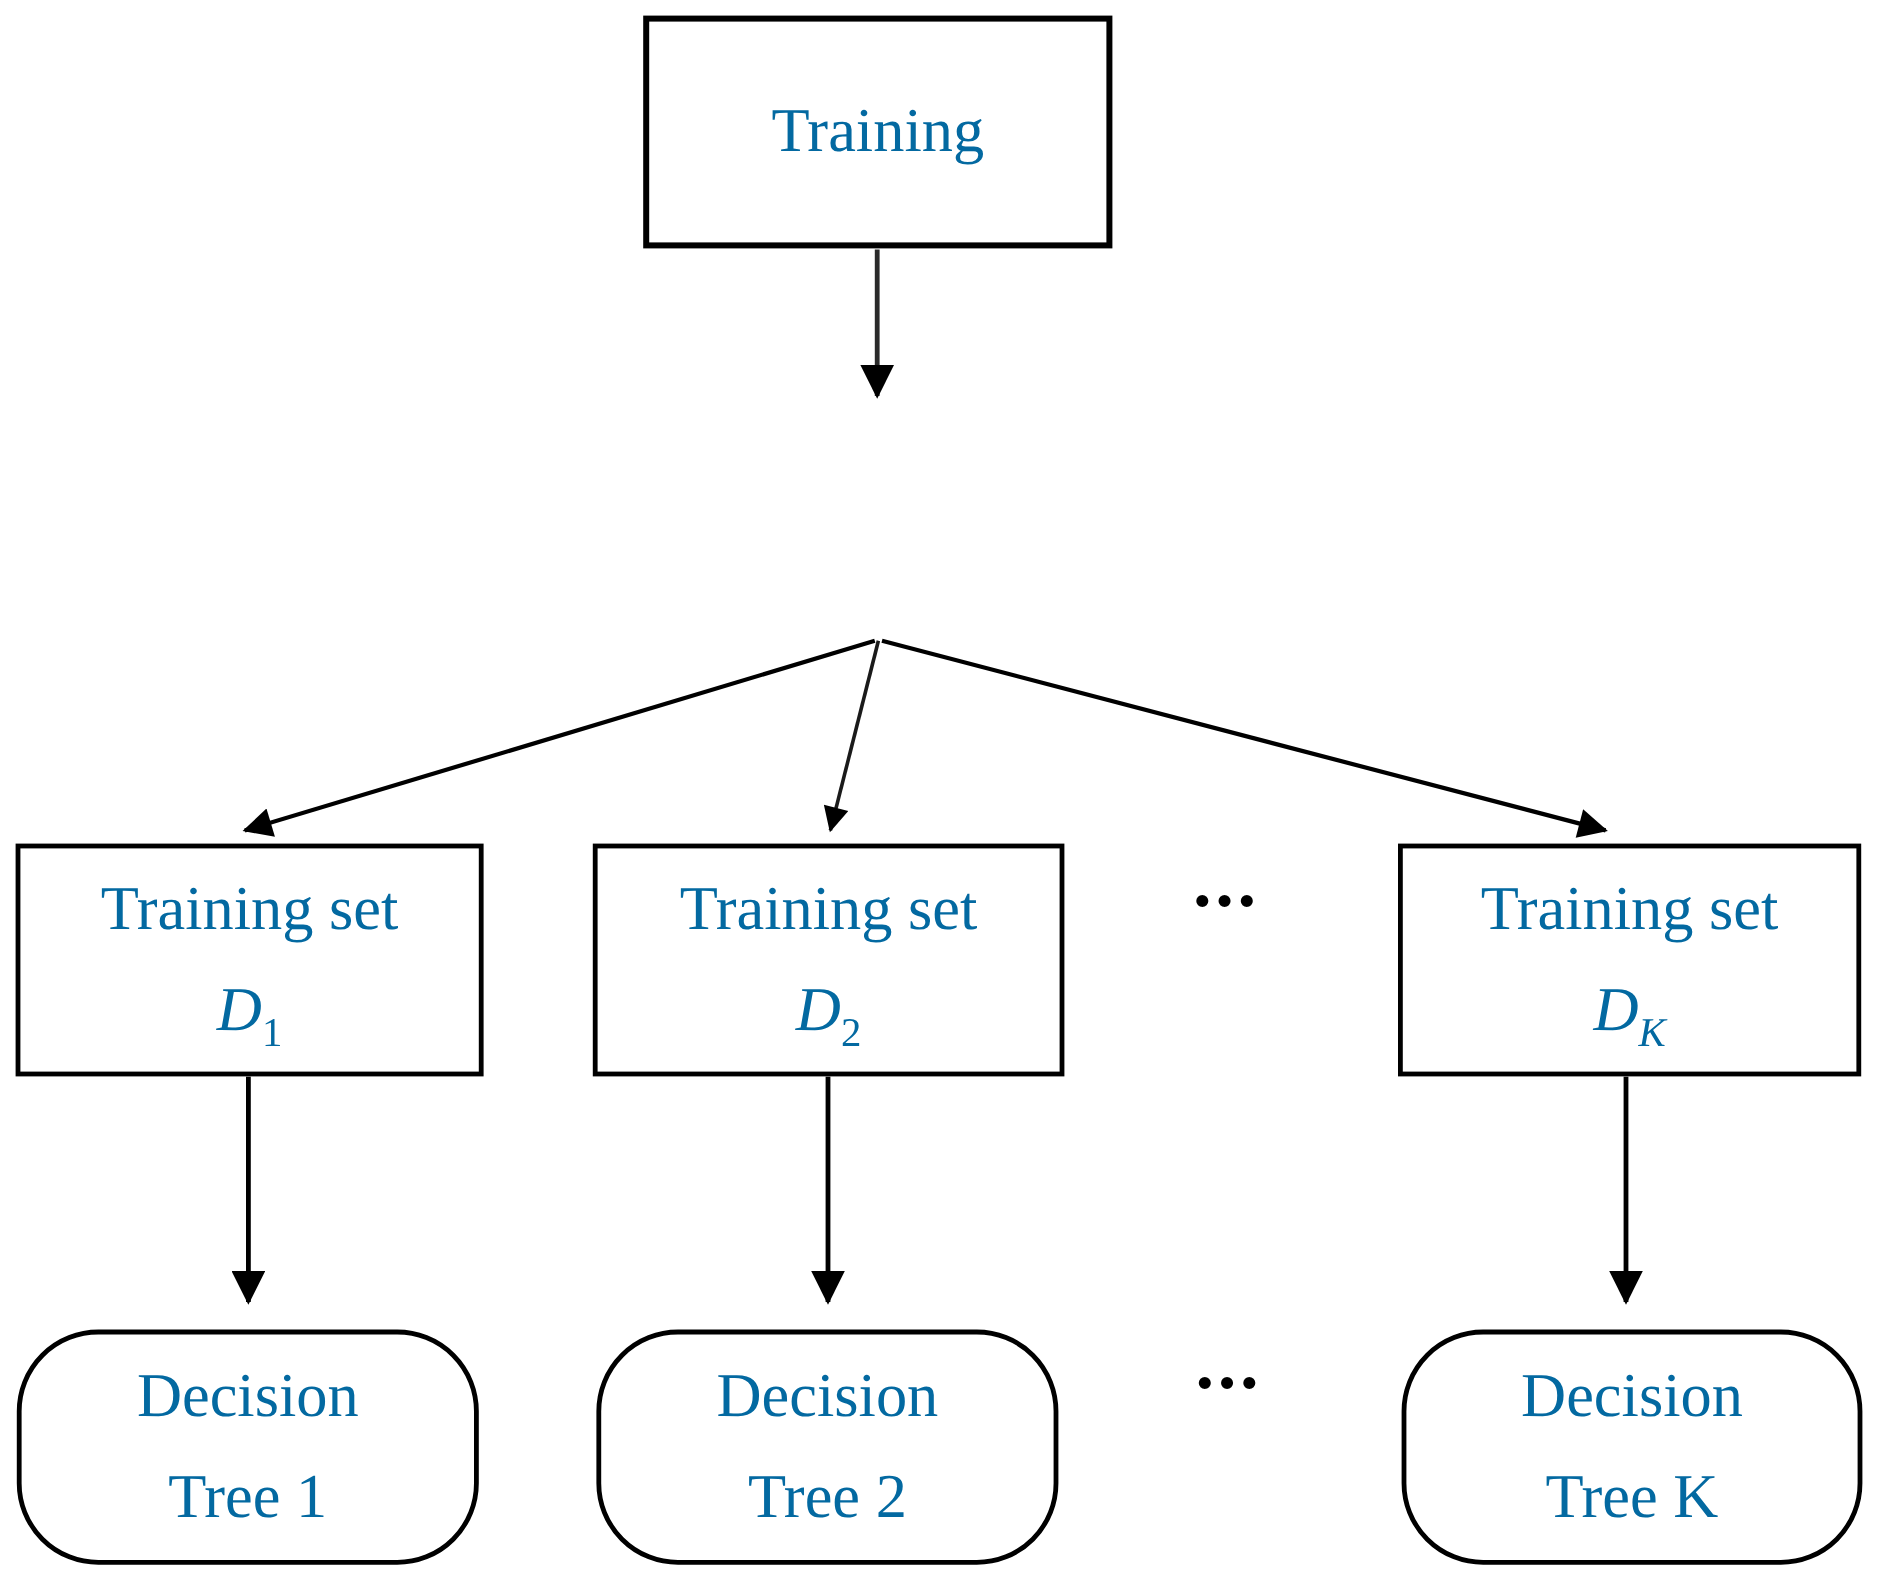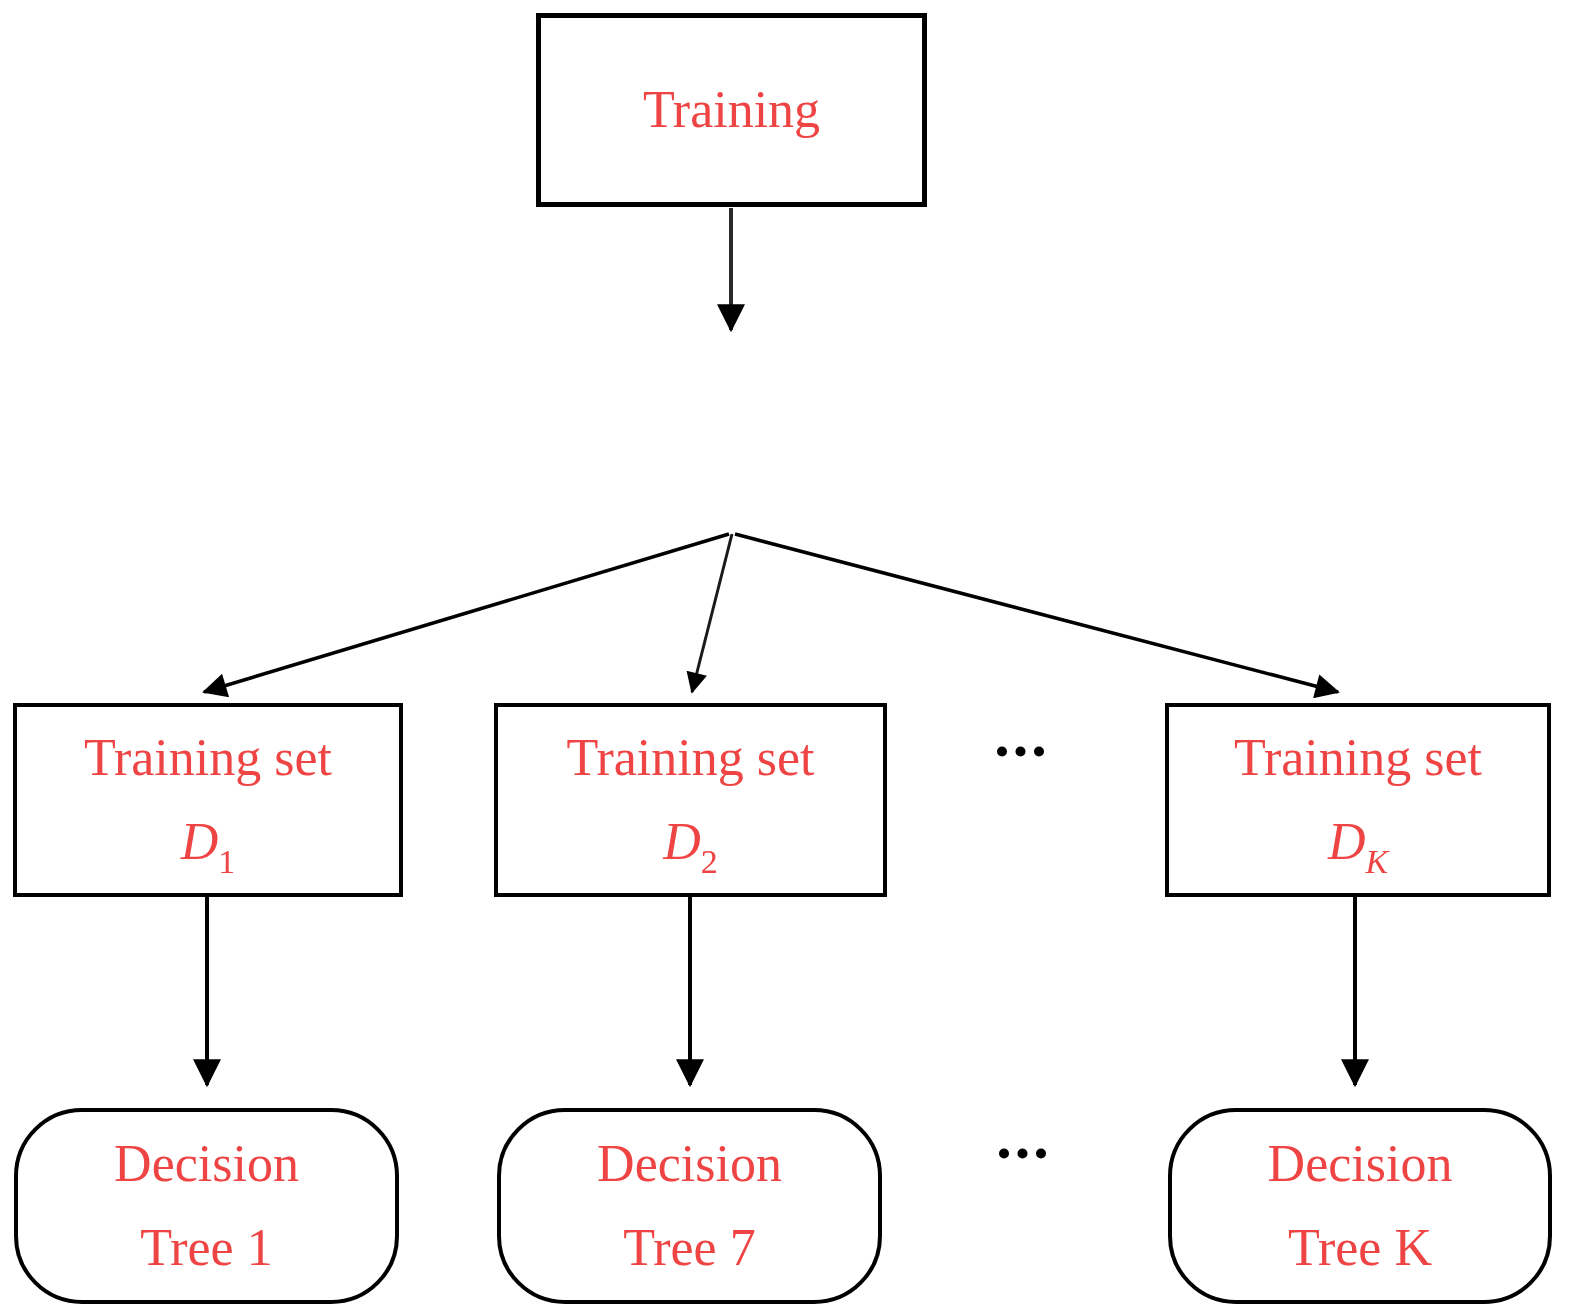--- a/index.html
+++ b/index.html
@@ -24,21 +24,21 @@
   .node {
     position: absolute;
     background: #ffffff;
     border: 5px solid #000000;
     box-sizing: border-box;
     display: flex;
     flex-direction: column;
     align-items: center;
     justify-content: center;
     text-align: center;
-    color: #ef4444;
+    color: #0369a1;
     font-size: 52px;
     line-height: 84px;
   }
   .node .ln { display: block; white-space: nowrap; }
   .rect-thin { border-width: 4px; }
   .rounded {
     border-width: 4px;
     border-radius: 68px;
     margin-top: 14px;
   }
@@ -109,21 +109,21 @@
     <span class="ln"><span class="mvar">D</span><span class="msub it">K</span></span>
   </div>
 
   <div class="node rounded" style="left:14px; top:1094px; width:385px; height:196px;">
     <span class="ln">Decision</span>
     <span class="ln">Tree 1</span>
   </div>
 
   <div class="node rounded" style="left:497px; top:1094px; width:385px; height:196px;">
     <span class="ln">Decision</span>
-    <span class="ln">Tree 7</span>
+    <span class="ln">Tree 2</span>
   </div>
 
   <div class="ellipsis" style="left:964px; top:1092px; width:120px; height:90px;">...</div>
 
   <div class="node rounded" style="left:1168px; top:1094px; width:384px; height:196px;">
     <span class="ln">Decision</span>
     <span class="ln">Tree K</span>
   </div>
 
 </div>

